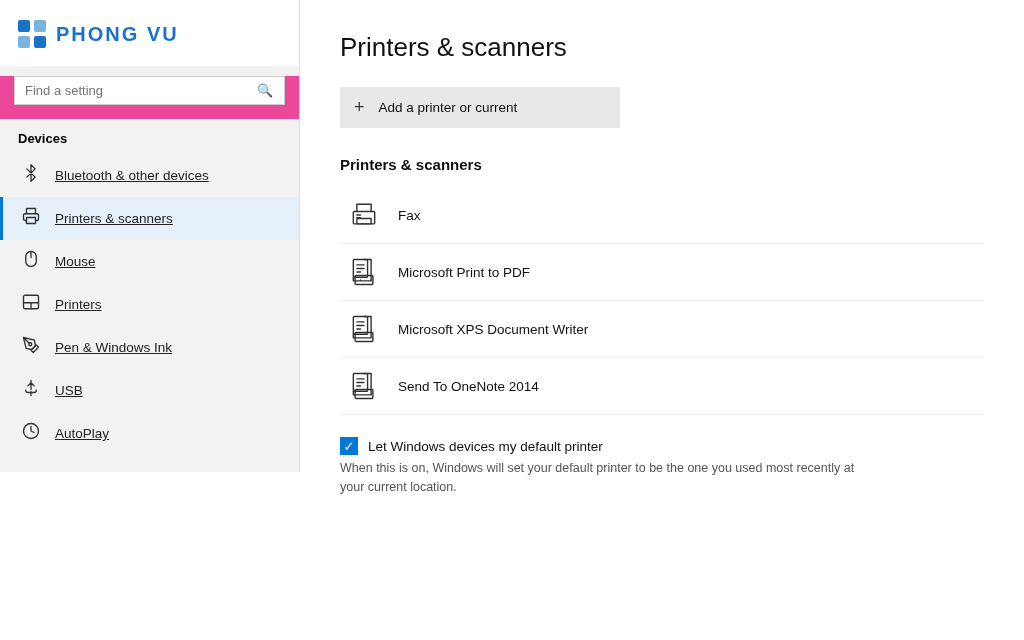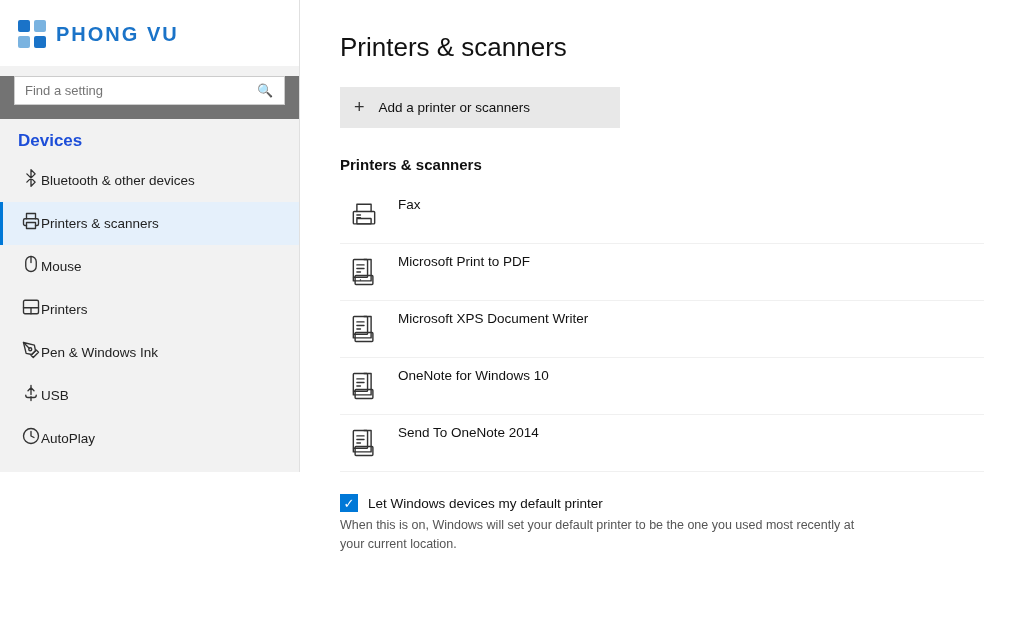--- a/index.html
+++ b/index.html
@@ -56,21 +56,21 @@
 
     .logo-text {
       font-size: 20px;
       font-weight: 700;
       color: #1a73c8;
       letter-spacing: 2px;
     }
 
     .search-area {
       padding: 0 14px 14px 14px;
-      background: #737373;
+      background: #ec4899;
     }
 
     .search-box {
       display: flex;
       align-items: center;
       border: 1px solid #ccc;
       background: #fff;
       padding: 6px 10px;
       gap: 8px;
     }
@@ -85,34 +85,36 @@
       font-family: 'Segoe UI', Arial, sans-serif;
     }
 
     .search-icon-unicode {
       color: #555;
       font-size: 13px;
     }
 
     .section-header {
       padding: 12px 18px 8px 18px;
-      font-size: 17px;
+      font-size: 13px;
       font-weight: 700;
-      color: #1d4ed8;
+      color: #000000;
     }
 
     .nav-item {
       display: flex;
       align-items: center;
+      gap: 14px;
       padding: 10px 18px;
       cursor: pointer;
       font-size: 13.5px;
       color: #222;
       border-left: 3px solid transparent;
       transition: background 0.1s;
+      text-decoration: underline;
     }
 
     .nav-item.active {
       border-left: 3px solid #0078d7;
       background: #e5f0fb;
       font-weight: 500;
     }
 
     .nav-icon {
       font-size: 17px;
@@ -169,21 +171,21 @@
 
     .printers-section-title {
       font-size: 15px;
       font-weight: 600;
       color: #111;
       margin-bottom: 14px;
     }
 
     .printer-item {
       display: flex;
-      align-items: flex-start;
+      align-items: center;
       gap: 16px;
       padding: 10px 6px;
       cursor: pointer;
       border-bottom: 1px solid #f0f0f0;
     }
 
     .printer-icon-wrap {
       width: 36px;
       height: 36px;
       display: flex;
@@ -342,21 +344,21 @@
     </div>
   </nav>
 </div>
 
 <div class="main">
   <h1 class="page-title">Printers &amp; scanners</h1>
 
 
   <button class="add-printer-btn">
     <span class="add-plus">+</span>
-    <span class="add-text">Add a printer or scanners</span>
+    <span class="add-text">Add a printer or current</span>
   </button>
 
   <div class="printers-section-title">Printers &amp; scanners</div>
 
   <div class="printer-item">
     <div class="printer-icon-wrap">
       <svg class="printer-svg" viewBox="0 0 36 36" fill="none" stroke="#333" stroke-width="1.6" stroke-linecap="round" stroke-linejoin="round">
         <rect x="6" y="14" width="24" height="14" rx="1"></rect>
         <rect x="10" y="22" width="16" height="6" rx="0.5"></rect>
         <polyline points="10 14 10 6 26 6 26 14"></polyline>
@@ -389,45 +391,32 @@
         <polyline points="18 4 26 4 26 28 6 28 6 24"></polyline>
         <line x1="10" y1="10" x2="18" y2="10"></line>
         <line x1="10" y1="14" x2="18" y2="14"></line>
         <line x1="10" y1="18" x2="14" y2="18"></line>
         <rect x="8" y="22" width="20" height="10" rx="1"></rect>
       </svg>
     </div>
     <span class="printer-name">Microsoft XPS Document Writer</span>
   </div>
 
+
   <div class="printer-item">
     <div class="printer-icon-wrap">
       <svg class="printer-svg" viewBox="0 0 36 36" fill="none" stroke="#333" stroke-width="1.6" stroke-linecap="round" stroke-linejoin="round">
         <rect x="6" y="4" width="16" height="20" rx="1"></rect>
         <polyline points="18 4 26 4 26 28 6 28 6 24"></polyline>
         <line x1="10" y1="10" x2="18" y2="10"></line>
         <line x1="10" y1="14" x2="18" y2="14"></line>
         <line x1="10" y1="18" x2="14" y2="18"></line>
         <rect x="8" y="22" width="20" height="10" rx="1"></rect>
       </svg>
     </div>
-    <span class="printer-name">OneNote for Windows 10</span>
-  </div>
-
-  <div class="printer-item">
-    <div class="printer-icon-wrap">
-      <svg class="printer-svg" viewBox="0 0 36 36" fill="none" stroke="#333" stroke-width="1.6" stroke-linecap="round" stroke-linejoin="round">
-        <rect x="6" y="4" width="16" height="20" rx="1"></rect>
-        <polyline points="18 4 26 4 26 28 6 28 6 24"></polyline>
-        <line x1="10" y1="10" x2="18" y2="10"></line>
-        <line x1="10" y1="14" x2="18" y2="14"></line>
-        <line x1="10" y1="18" x2="14" y2="18"></line>
-        <rect x="8" y="22" width="20" height="10" rx="1"></rect>
-      </svg>
-    </div>
     <span class="printer-name">Send To OneNote 2014</span>
   </div>
 
   <div class="checkbox-area">
     <div class="checkbox">
       <span class="checkbox-check">✓</span>
     </div>
     <span class="checkbox-label">Let Windows devices my default printer</span>
   </div>
   <div class="checkbox-desc">When this is on, Windows will set your default printer to be the one you used most recently at your current location.</div>

